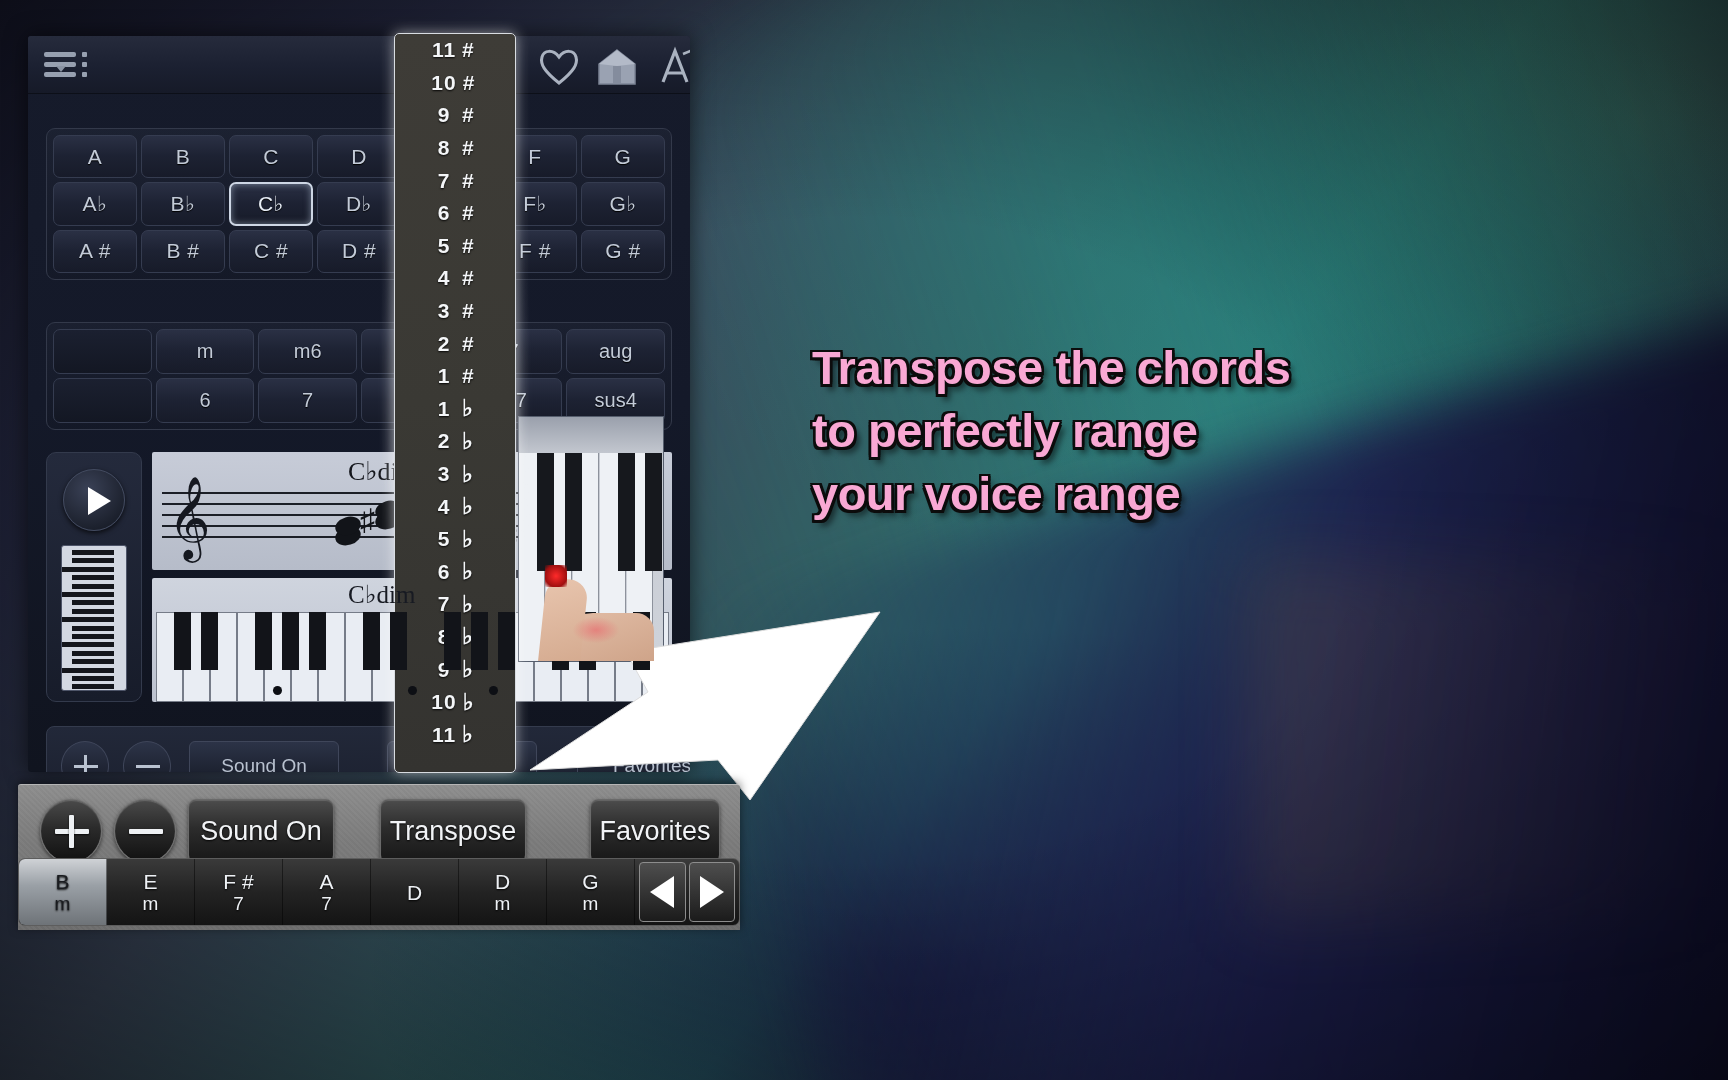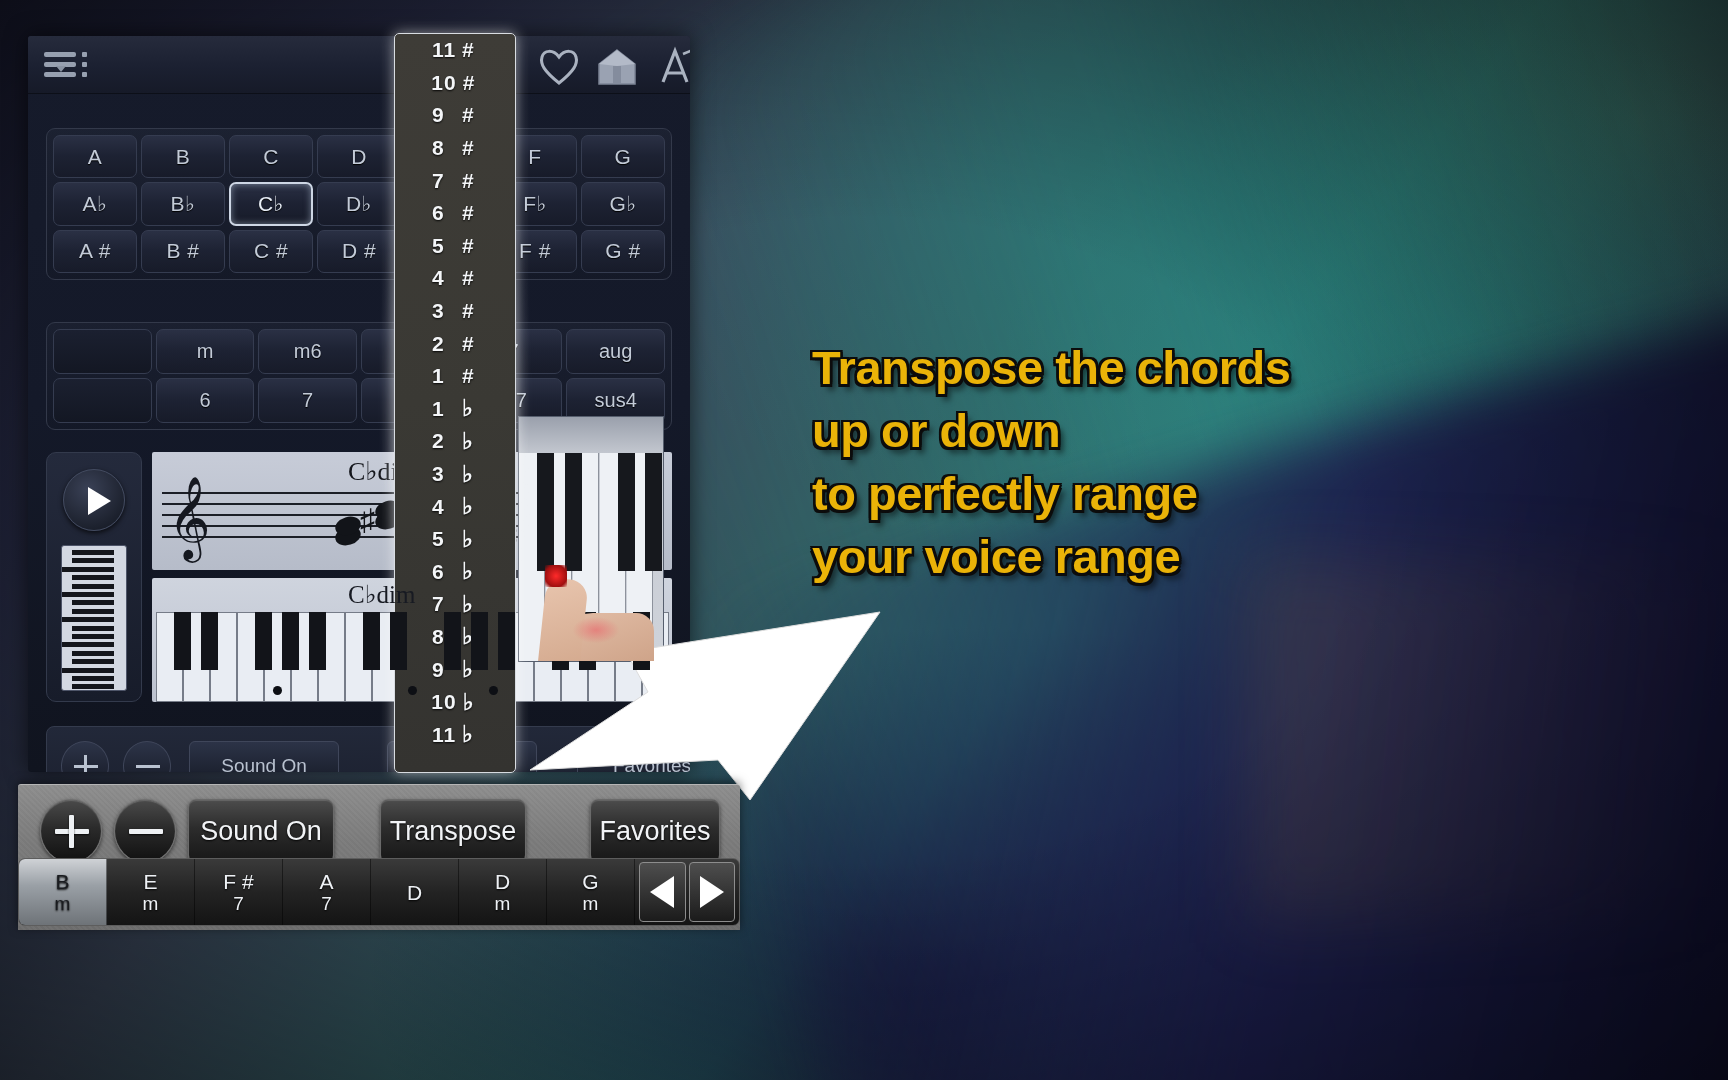--- a/index.html
+++ b/index.html
@@ -222,29 +222,29 @@
     box-shadow: 0 0 14px rgba(255,255,255,0.55);
     overflow: hidden;
   }
   .dd-item {
     height: 32.6px;
     display:flex; align-items:center; justify-content:center;
     color:#f4f6f8; font-size: 21px; font-weight: bold;
     text-shadow: 0 1px 2px rgba(0,0,0,0.9);
     letter-spacing: 1px;
   }
-  .dd-item .num { display:inline-block; min-width: 24px; text-align:left; }
+  .dd-item .num { display:inline-block; min-width: 24px; text-align:center; }
   .dd-item .acc { display:inline-block; margin-left: 6px; width: 16px; text-align:left;
                   font-family:"Liberation Serif", serif; font-size: 23px; }
   .dd-item .acc.sharp { font-family:"Liberation Sans", sans-serif; font-size:21px; }
 
   
   #callout {
     position:absolute; left: 812px; top: 336px; width: 700px;
-    color: #eab308;
+    color: #f9a8d4;
     font-size: 47px; font-weight: bold; line-height: 63px;
     letter-spacing: -0.5px;
     text-shadow:
       -2.5px -2.5px 0 #0c0c0c, 2.5px -2.5px 0 #0c0c0c, -2.5px 2.5px 0 #0c0c0c, 2.5px 2.5px 0 #0c0c0c,
       0 -2.5px 0 #0c0c0c, 0 2.5px 0 #0c0c0c, -2.5px 0 0 #0c0c0c, 2.5px 0 0 #0c0c0c,
       5px 6px 6px rgba(0,0,0,0.6);
   }
 
   
   #arrow { position:absolute; left: 500px; top: 600px; width: 420px; height: 220px; }
@@ -608,21 +608,20 @@
   </div>
 
 <div id="arrow">
   <svg width="420" height="220" viewBox="0 0 420 220">
     <path d="M 30 170 L 148 92 L 126 52 L 380 12 L 250 200 L 218 160 Z" fill="#ffffff" stroke="#dcdcdc" stroke-width="1"></path>
   </svg>
 </div>
 
 <div id="callout">
   <div>Transpose the chords</div>
-  <div>up or down</div>
   <div>to perfectly range</div>
   <div>your voice range</div>
 </div>
 
 <div id="toolbar">
   <div class="tb-circle" style="left:22px;">
     <div class="sym-h" style="left:14px;top:29px;width:34px;height:5px;"></div>
     <div class="sym-h" style="left:28px;top:15px;width:5px;height:33px;"></div>
   </div>
   <div class="tb-circle" style="left:96px;">

